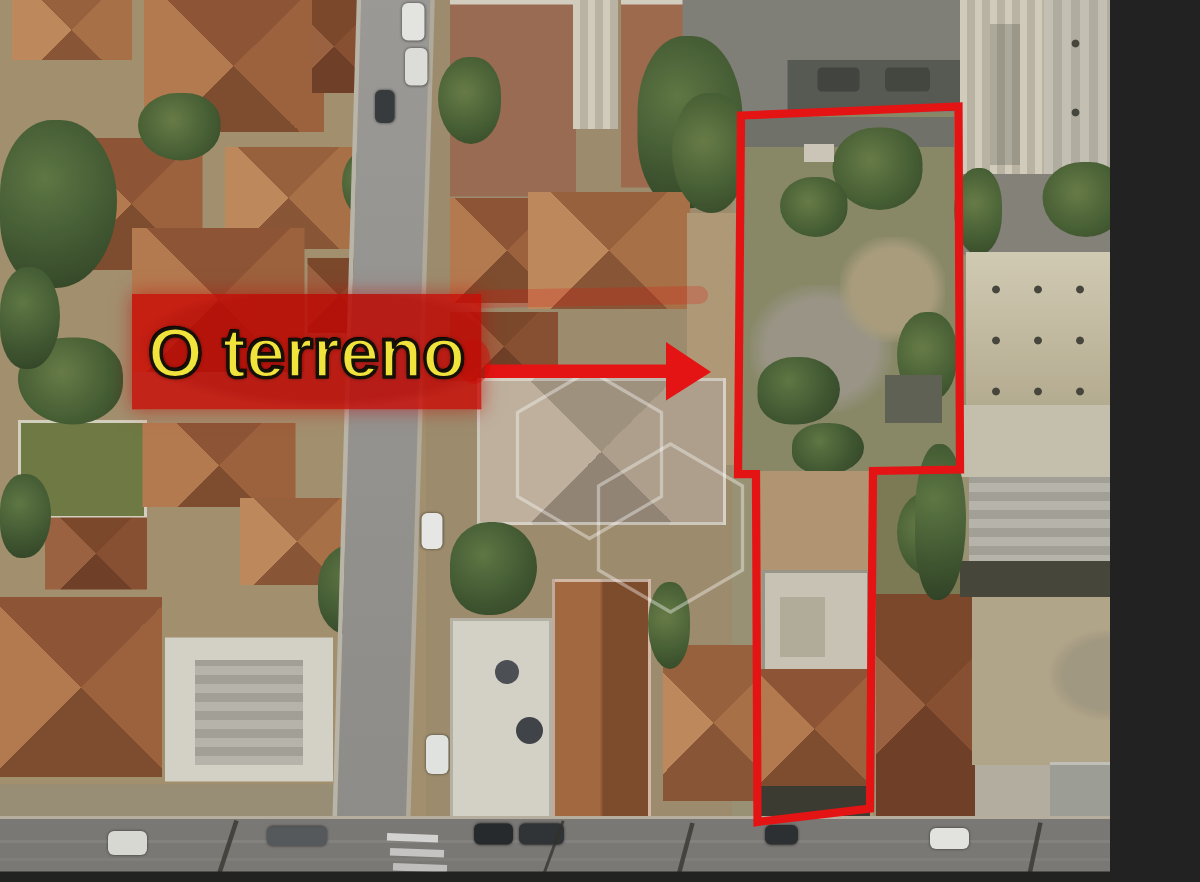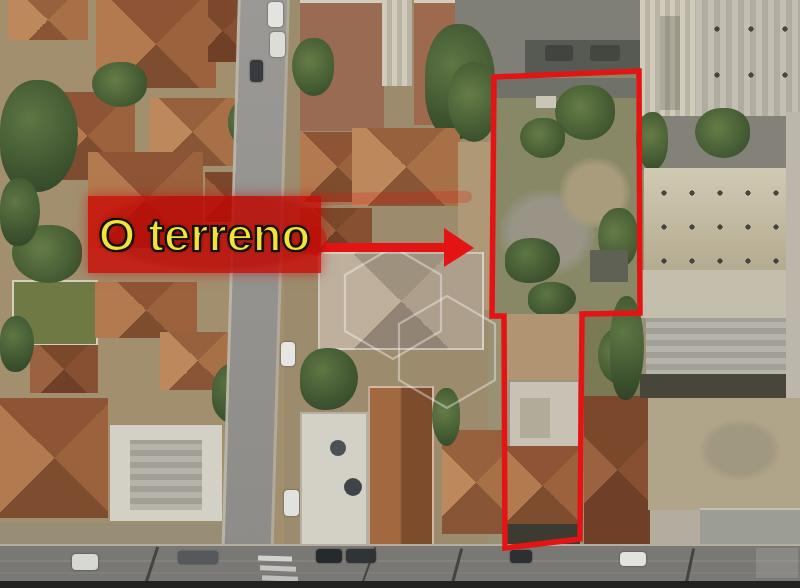--- a/index.html
+++ b/index.html
@@ -1,16 +1,16 @@
 <!DOCTYPE html>
 <html><head>
 <meta charset="utf-8">
 <style>
   html,body{margin:0;padding:0;background:#222;}
-  #stage{position:relative;width:800px;height:588px;overflow:hidden;
+  #stage{position:relative;width:740px;height:588px;overflow:hidden;
          font-family:"Liberation Sans",sans-serif;background:#a5916f;}
   .ph{position:absolute;}
   
   .gmid{background:#9f8e6e;}
   .gright{background:#b6b0a2;}
   
   .hipA{background:conic-gradient(from 45deg,#9f603b 0 25%,#7f4a2c 0 50%,#b87b4f 0 75%,#8f5434 0);}
   .hipB{background:conic-gradient(from 45deg,#aa7045 0 25%,#8a5534 0 50%,#c08a5c 0 75%,#99603c 0);}
   .hipD{background:conic-gradient(from 45deg,#8a4f31 0 25%,#6f3d24 0 50%,#9e6140 0 75%,#7c462a 0);}
   .hipG{background:conic-gradient(from 45deg,#b0a28f 0 25%,#938575 0 50%,#c2b4a1 0 75%,#a19380 0);border:2px solid rgba(255,255,255,.45);}

